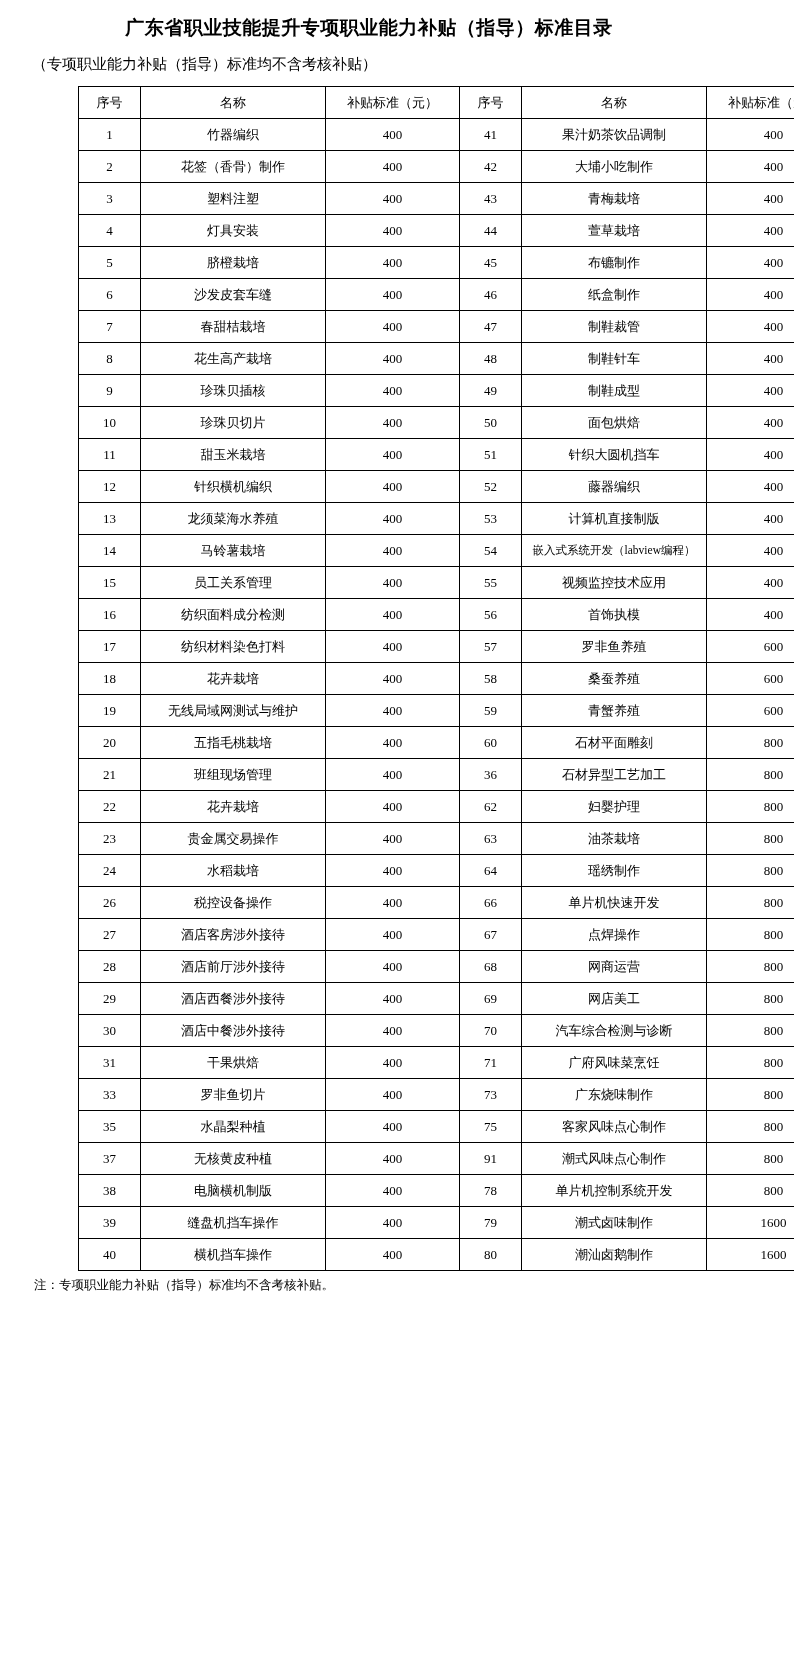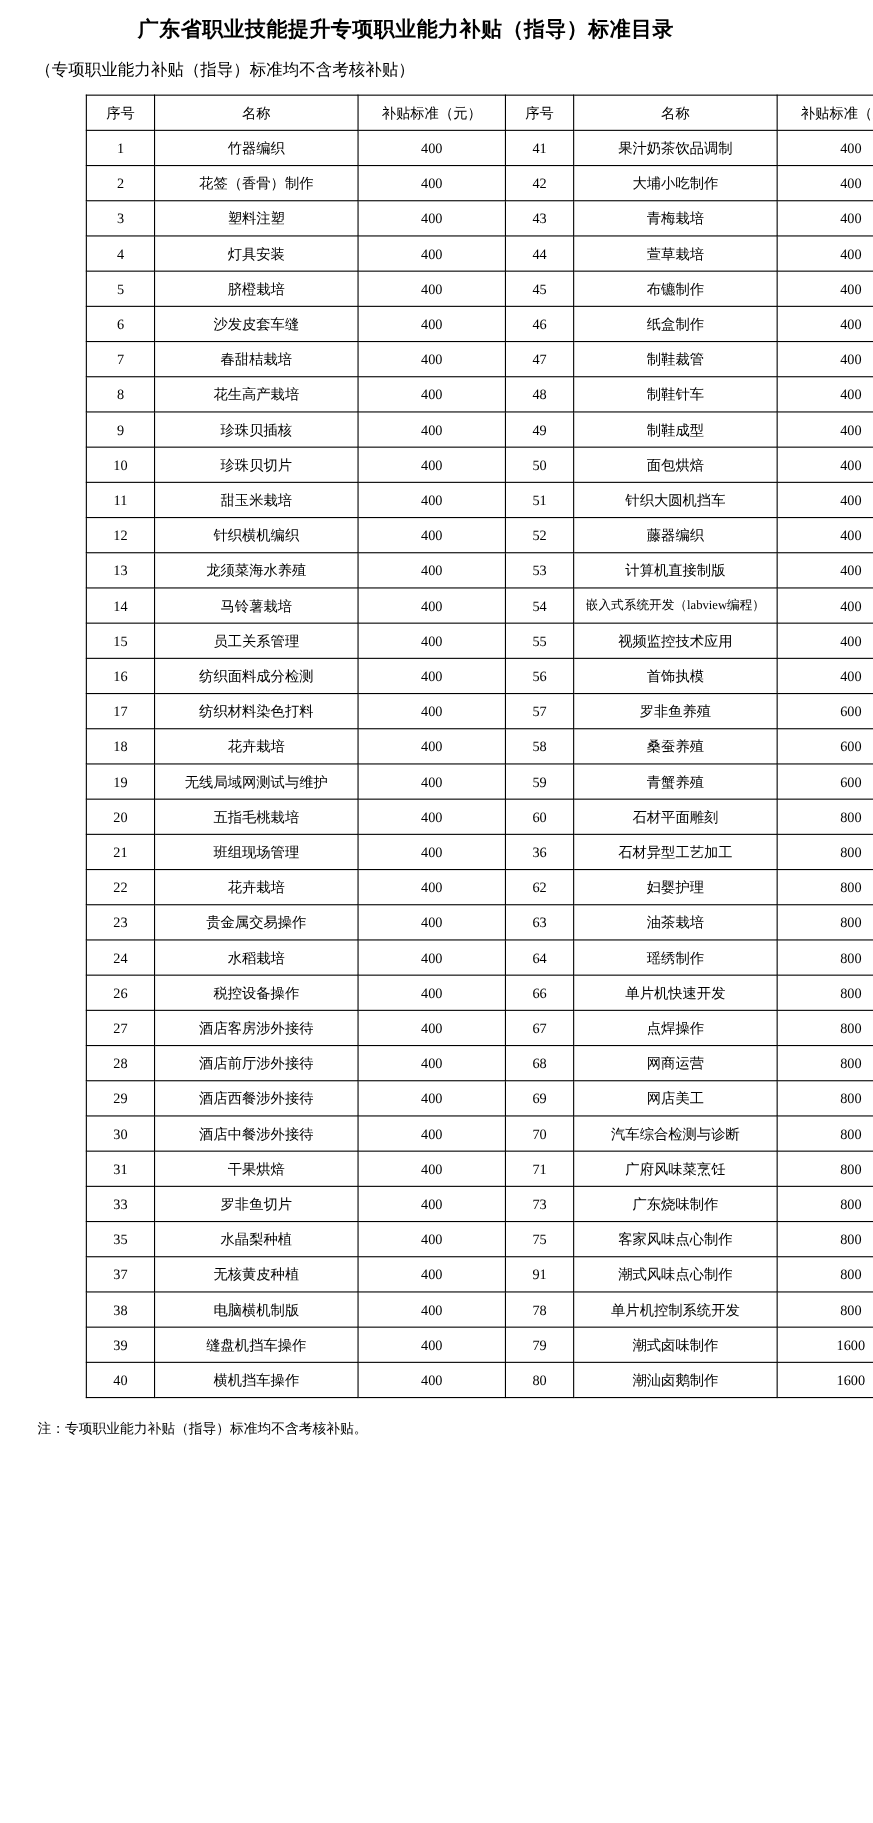--- a/index.html
+++ b/index.html
@@ -54,21 +54,21 @@
     font-size: 13px;
   }
   col.c-seq { width: 62px; }
   col.c-name { width: 185px; }
   col.c-amt { width: 134px; }
   .tiny {
     font-size: 11.5px;
   }
   .note {
     font-size: 12.5px;
-    margin: 20px 0 0 2px;
+    margin: 6px 0 0 2px;
     line-height: 1.4;
   }
   .hdr-row td {
     height: 33px;
   }
 </style>
 </head>
 <body>
 
 <div class="page">

